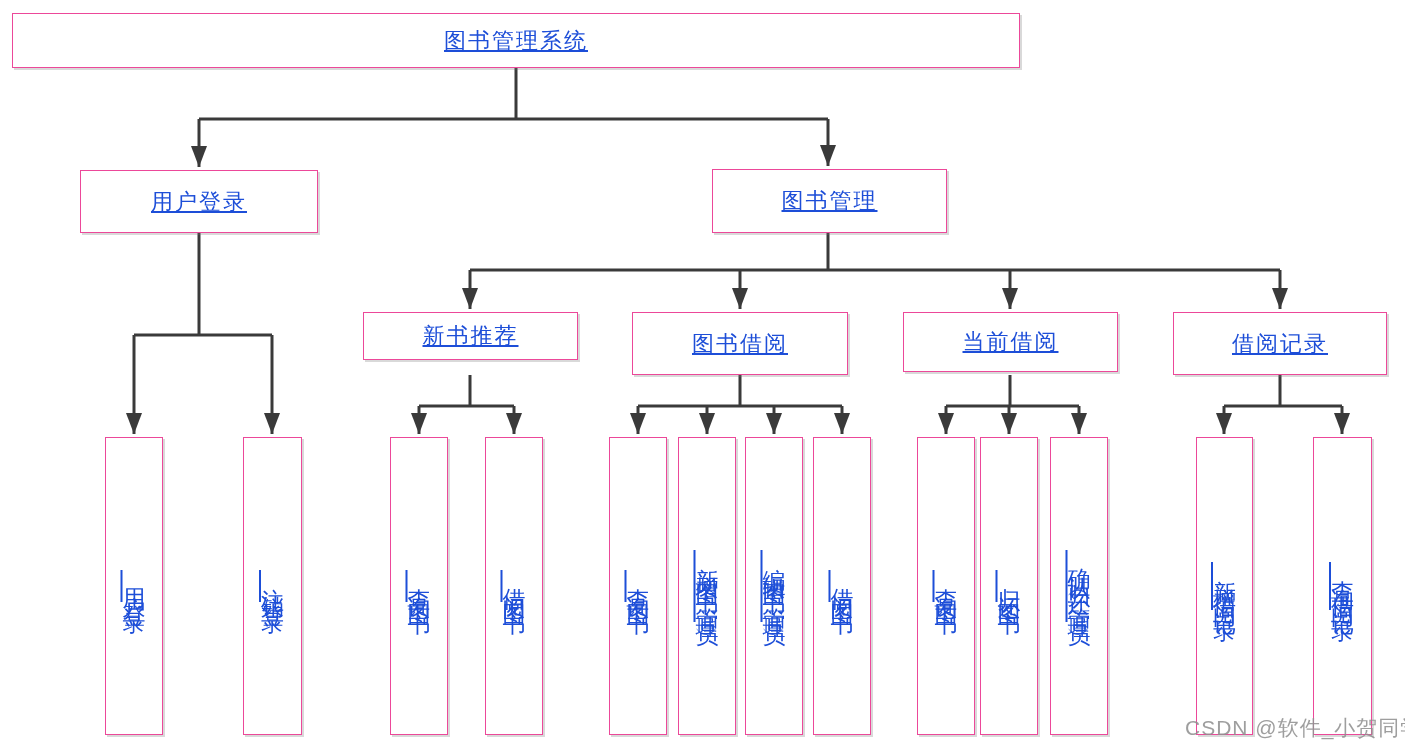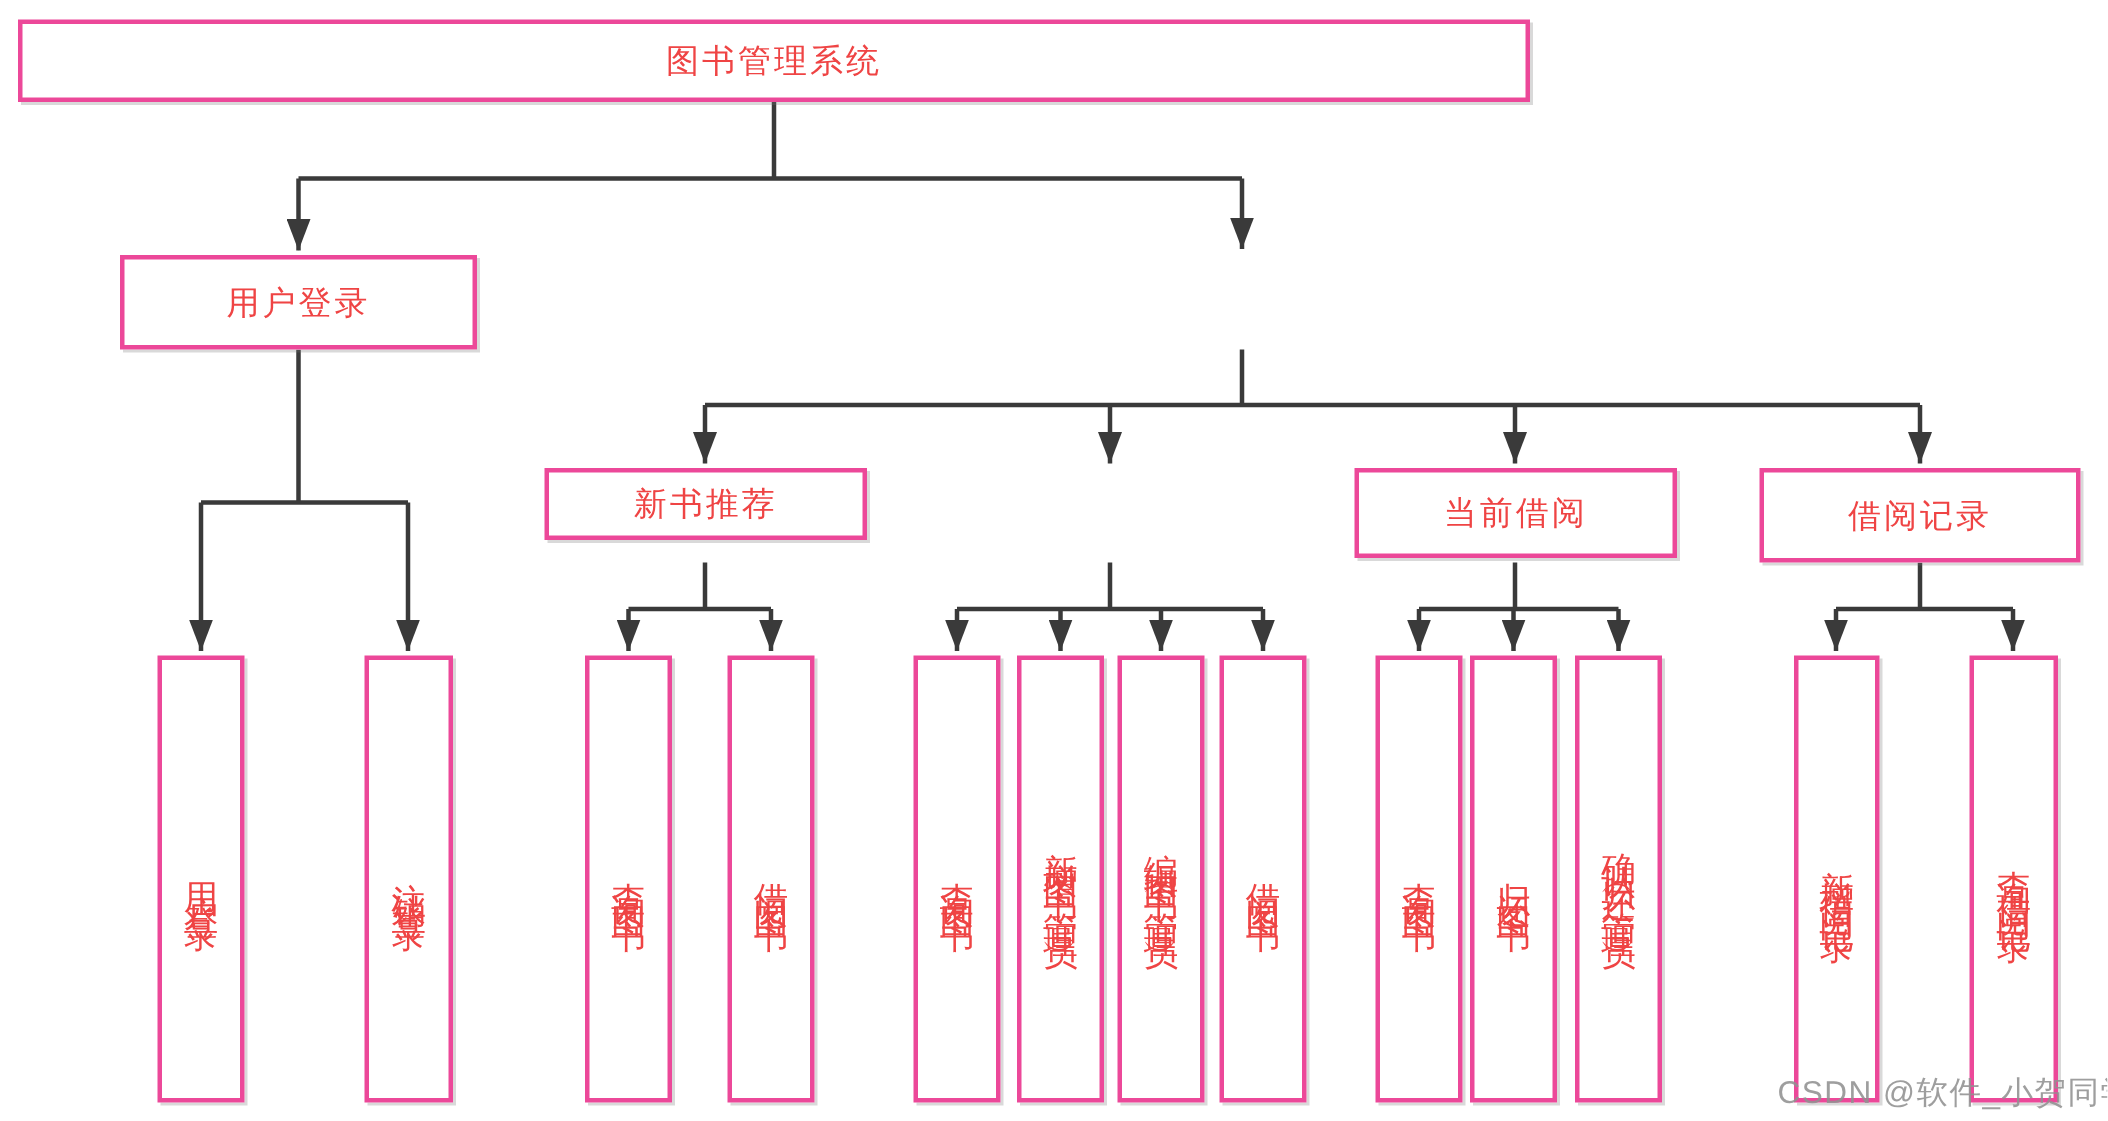--- a/index.html
+++ b/index.html
@@ -14,27 +14,28 @@
   }
   #edges {
     position: absolute;
     left: 0; top: 0;
     width: 1405px; height: 747px;
     pointer-events: none;
   }
   .node {
     position: absolute;
     box-sizing: border-box;
-    border: 3px solid #ec4899;
+    border: 1px solid #ec4899;
     background: #ffffff;
     display: flex;
     align-items: center;
     justify-content: center;
-    color: #ef4444;
+    color: #1d4ed8;
     box-shadow: 2px 2px 0 rgba(120,120,120,0.28);
+    text-decoration: underline;
   }
   .node.h {
     font-size: 22px;
     letter-spacing: 2px;
     white-space: nowrap;
   }
   .node.v {
     writing-mode: vertical-rl;
     text-orientation: mixed;
     font-size: 23px;
@@ -95,22 +96,24 @@
 
       <path d="M1280,375 V406 M1224,406 H1342"></path>
       <path d="M1224,406 V434" marker-end="url(#arw)"></path>
       <path d="M1342,406 V434" marker-end="url(#arw)"></path>
     </g>
   </svg>
 
   <div class="node h" style="left:12px;top:13px;width:1008px;height:55px">图书管理系统</div>
 
   <div class="node h" style="left:80px;top:170px;width:238px;height:63px">用户登录</div>
+  <div class="node h" style="left:712px;top:169px;width:235px;height:64px">图书管理</div>
 
   <div class="node h" style="left:363px;top:312px;width:215px;height:48px">新书推荐</div>
+  <div class="node h" style="left:632px;top:312px;width:216px;height:63px">图书借阅</div>
   <div class="node h" style="left:903px;top:312px;width:215px;height:60px">当前借阅</div>
   <div class="node h" style="left:1173px;top:312px;width:214px;height:63px">借阅记录</div>
 
   <div class="node v" style="left:105px;top:437px;width:58px;height:298px">用户登录</div>
   <div class="node v" style="left:243px;top:437px;width:59px;height:298px">注销登录</div>
 
   <div class="node v" style="left:390px;top:437px;width:58px;height:298px">查询图书</div>
   <div class="node v" style="left:485px;top:437px;width:58px;height:298px">借阅图书</div>
 
   <div class="node v" style="left:609px;top:437px;width:58px;height:298px">查询图书</div>

